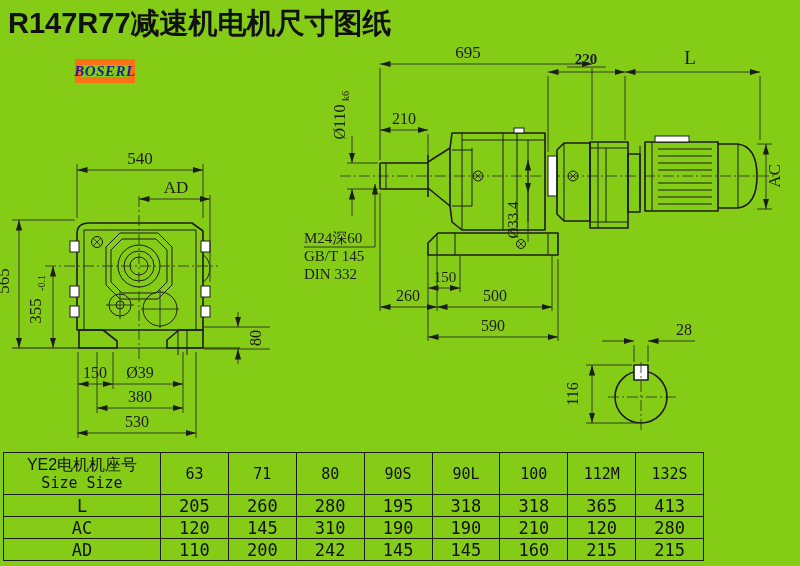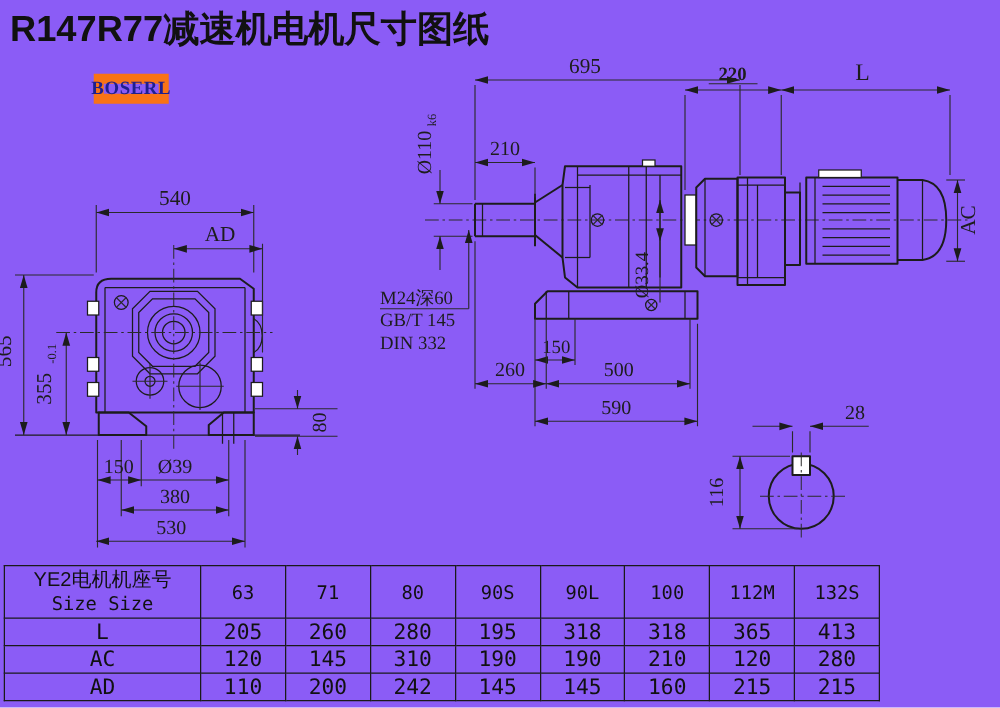--- a/index.html
+++ b/index.html
@@ -1,22 +1,22 @@
 <!DOCTYPE html>
 <html><head>
 <meta charset="utf-8">
 <style>
   html,body{margin:0;padding:0;background:#fff;}
-  #page{position:relative;width:800px;height:566px;background:#8b5cf6;overflow:hidden;
+  #page{position:relative;width:800px;height:566px;background:#84cc16;overflow:hidden;
         font-family:"Liberation Sans",sans-serif;color:#111;}
   #title{position:absolute;left:8px;top:4px;font-size:29px;font-weight:bold;
          letter-spacing:0px;color:#111;white-space:nowrap;}
   #logo{position:absolute;left:75px;top:59px;width:60px;height:24px;
-        border:8px solid #f97316;display:flex;align-items:center;justify-content:center;
-        box-sizing:border-box;}
+        border:6px solid #f97316;display:flex;align-items:center;justify-content:center;
+        box-sizing:border-box;font-style:italic;}
   #logo span{font-family:"Liberation Serif",serif;font-weight:bold;font-size:15px;
         color:#1f1f8f;letter-spacing:0.5px;}
   svg{position:absolute;left:0;top:0;}
   svg text{font-family:"Liberation Serif",serif;fill:#1d1d1d;}
   .ol{stroke:#1c1c1c;stroke-width:1.6;fill:none;stroke-linejoin:round;}
   .dt{stroke:#1c1c1c;stroke-width:1;fill:none;}
   .dim{stroke:#2a2a2a;stroke-width:0.9;fill:none;}
   .cl{stroke:#2a2a2a;stroke-width:0.8;fill:none;stroke-dasharray:11 3 2 3;}
   .wh{fill:#ffffff;}
   #dim-table{position:absolute;left:3px;top:452px;width:701px;border-collapse:collapse;

